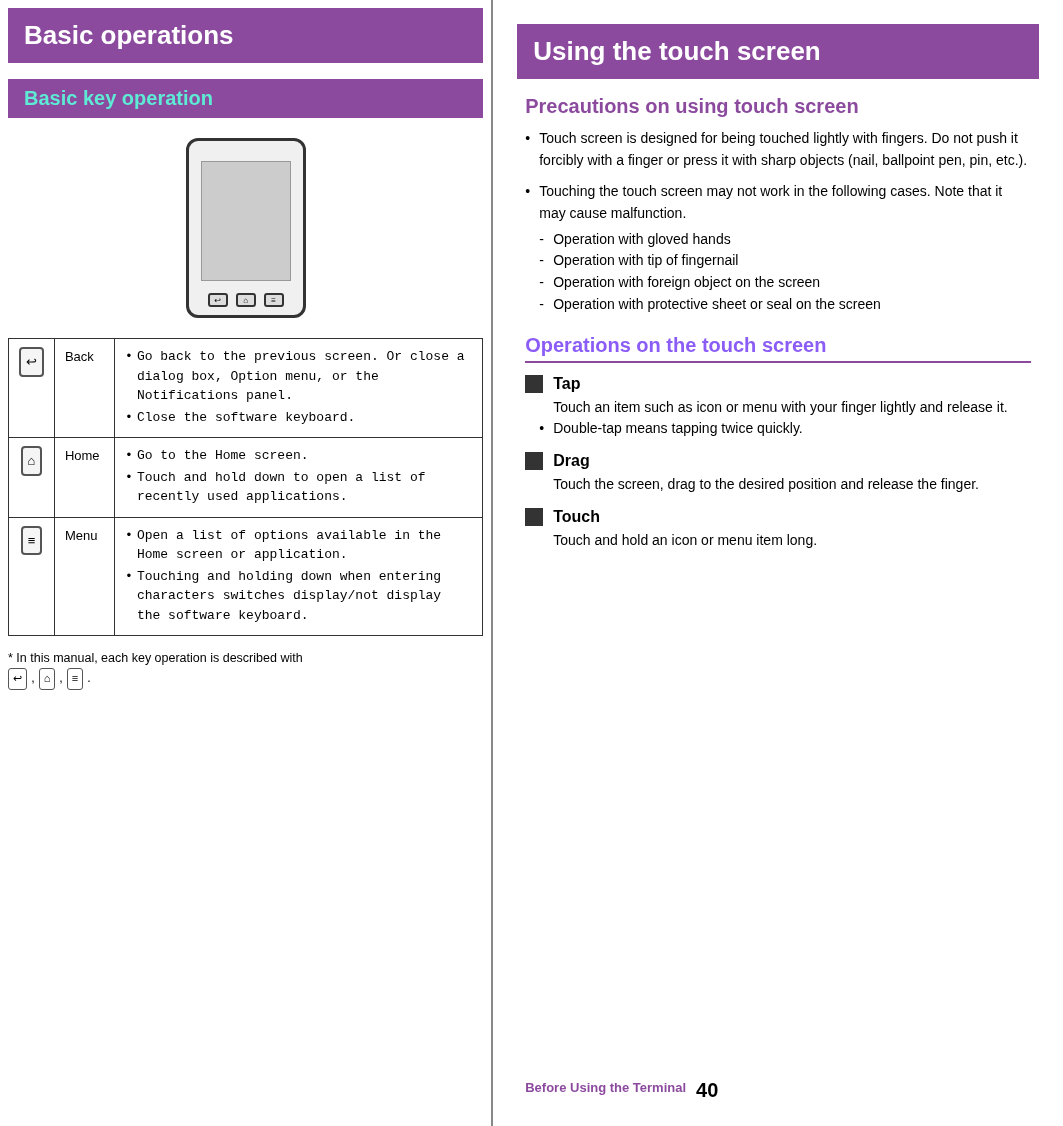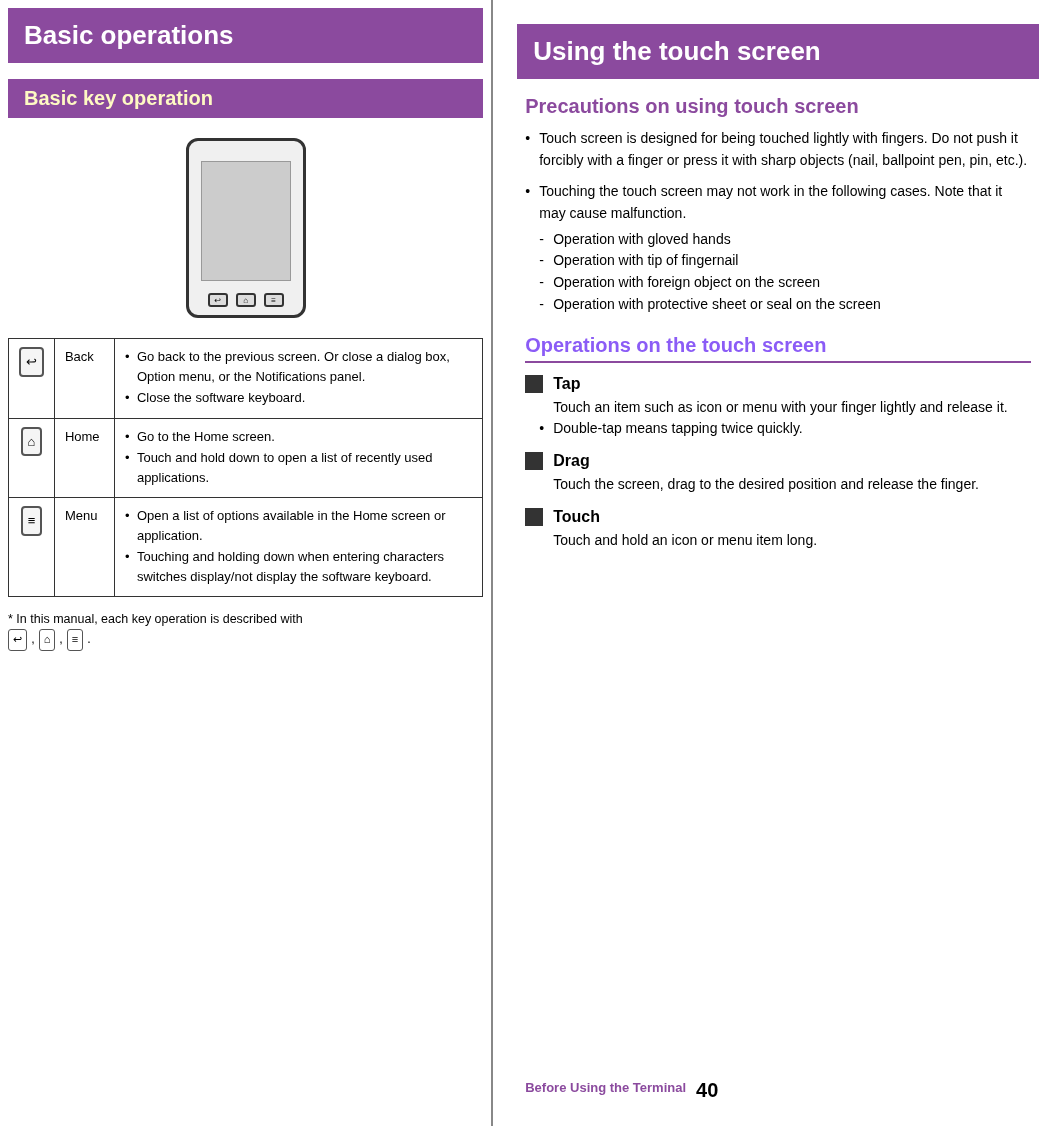--- a/index.html
+++ b/index.html
@@ -24,21 +24,21 @@
       background: #8b4a9e;
       color: #fff;
       font-size: 26px;
       font-weight: bold;
       padding: 12px 16px;
       margin: 8px 8px 0 8px;
     }
 
     .section-header {
       background: #8b4a9e;
-      color: #fef9c3;
+      color: #5eead4;
       font-size: 20px;
       font-weight: bold;
       padding: 8px 16px;
       margin: 16px 8px 0 8px;
     }
 
     .key-diagram-area {
       height: 220px;
       display: flex;
       align-items: center;
@@ -124,20 +124,21 @@
       vertical-align: top;
     }
 
     .key-desc-cell {
       font-size: 13px;
     }
 
     .bullet-list {
       list-style: none;
       padding: 0;
+      font-family: Liberation Mono, monospace;
     }
 
     .bullet-list li {
       padding-left: 12px;
       position: relative;
       margin-bottom: 2px;
     }
 
     .bullet-list li::before {
       content: "•";

